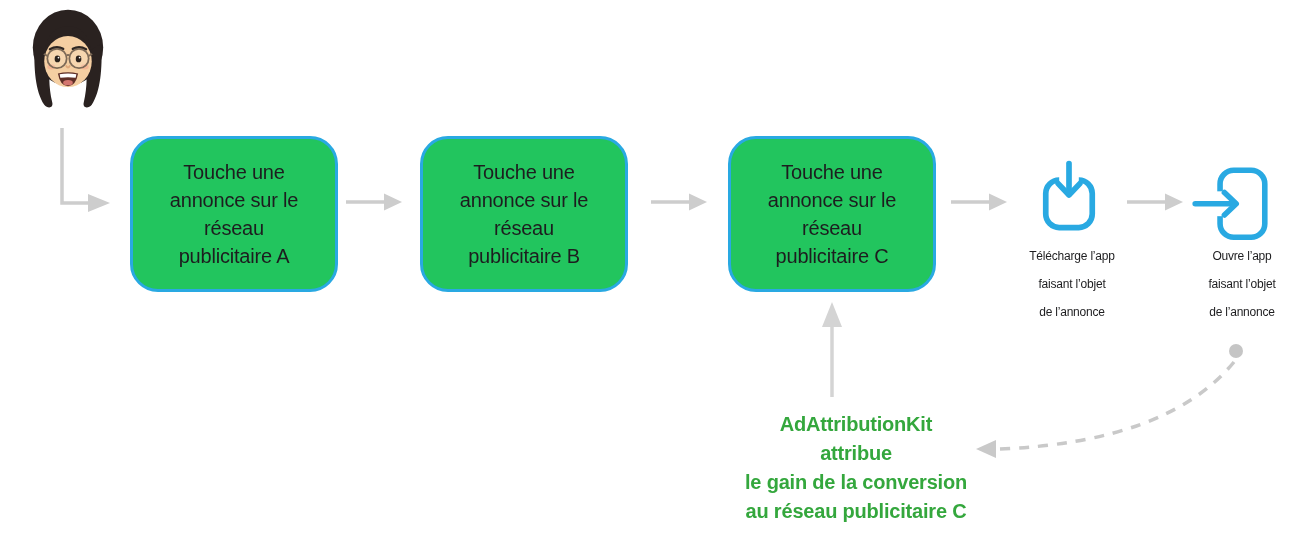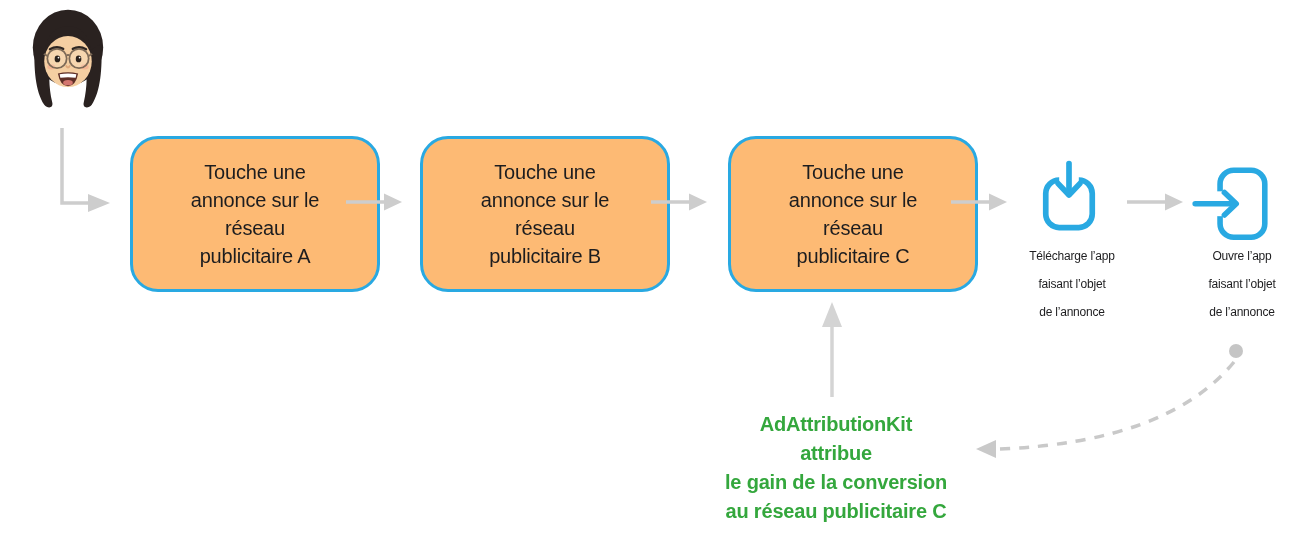--- a/index.html
+++ b/index.html
@@ -7,33 +7,33 @@
     --green:#34A73D;
     --gray:#CDCDCD;
     --gray2:#C9C9C9;
     --ink:#1D1D1F;
   }
   html,body{margin:0;padding:0;background:#fff;}
   body{font-family:"Liberation Sans","DejaVu Sans",sans-serif;color:var(--ink);}
   .stage{position:relative;width:1306px;height:540px;background:#fff;overflow:hidden;}
   .abs{position:absolute;}
   .box{
-    position:absolute;width:250px;height:156px;box-sizing:border-box;
-    border:3.5px solid var(--blue);border-radius:28px;background:#fdba74;
+    position:absolute;width:208px;height:156px;box-sizing:border-box;
+    border:3.5px solid var(--blue);border-radius:28px;background:#22c55e;
     display:flex;align-items:center;justify-content:center;
     text-align:center;font-size:20px;line-height:28px;letter-spacing:-0.2px;
     white-space:pre-line;color:var(--ink);
   }
   .caption{
     position:absolute;width:190px;text-align:center;
     font-size:12px;line-height:28px;letter-spacing:-0.2px;
     white-space:pre-line;color:var(--ink);
   }
   .annotation{
-    position:absolute;left:704px;top:410px;width:264px;text-align:center;
+    position:absolute;left:724px;top:410px;width:264px;text-align:center;
     font-size:20px;line-height:29px;font-weight:600;letter-spacing:-0.2px;
     white-space:pre-line;color:var(--green);
   }
   svg{display:block;}
 </style>
 </head>
 <body>
 
 <div class="stage">
 

